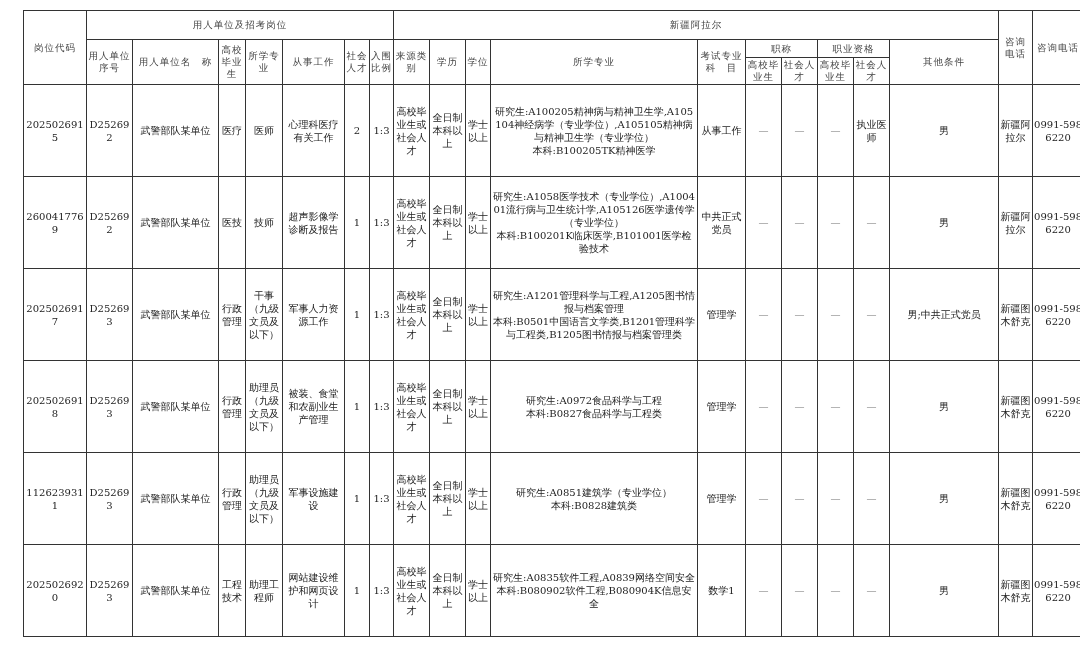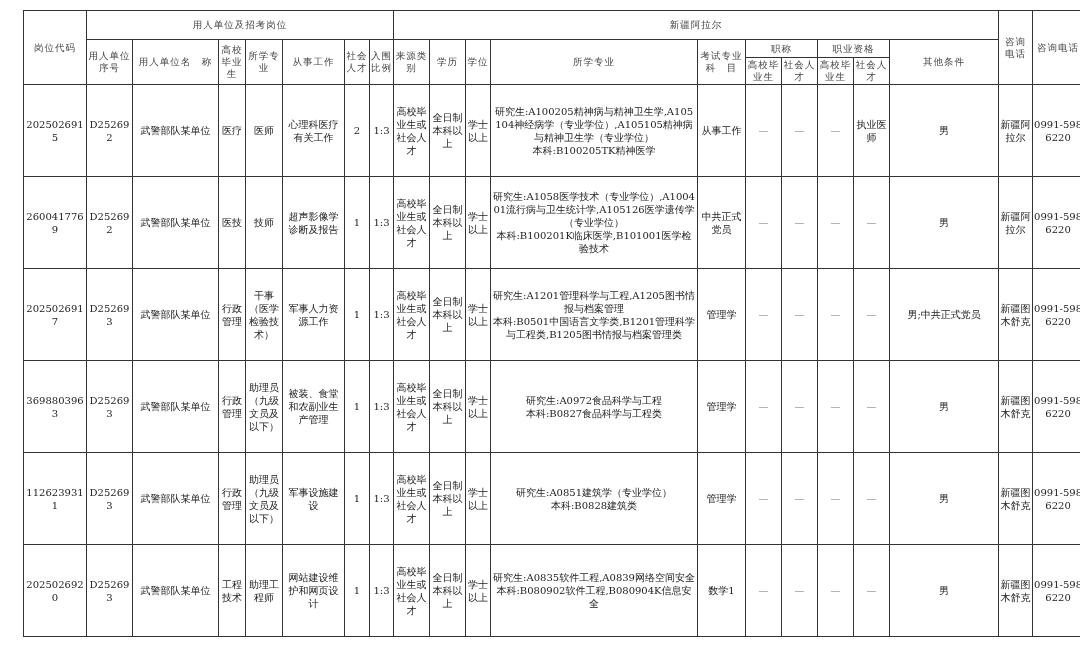--- a/index.html
+++ b/index.html
@@ -128,40 +128,40 @@
     <td class="left">男</td>
     <td>新疆阿拉尔</td>
     <td>0991-5986220</td>
   </tr>
 
   <tr class="data">
     <td class="code">2025026917</td>
     <td class="code">D252693</td>
     <td class="left">武警部队某单位</td>
     <td>行政管理</td>
-    <td>干事（医学检验技术）</td>
+    <td>干事（九级文员及以下）</td>
     <td class="left">军事人力资源工作</td>
     <td>1</td>
     <td>1:3</td>
     <td>高校毕业生或社会人才</td>
     <td>全日制本科以上</td>
     <td>学士以上</td>
     <td class="major">研究生:A1201管理科学与工程,A1205图书情报与档案管理<br>本科:B0501中国语言文学类,B1201管理科学与工程类,B1205图书情报与档案管理类</td>
     <td>管理学</td>
     <td class="dash">—</td>
     <td class="dash">—</td>
     <td class="dash">—</td>
     <td class="dash">—</td>
     <td class="left">男;中共正式党员</td>
     <td>新疆图木舒克</td>
     <td>0991-5986220</td>
   </tr>
 
   <tr class="data">
-    <td class="code">3698803963</td>
+    <td class="code">2025026918</td>
     <td class="code">D252693</td>
     <td class="left">武警部队某单位</td>
     <td>行政管理</td>
     <td>助理员（九级文员及以下）</td>
     <td class="left">被装、食堂和农副业生产管理</td>
     <td>1</td>
     <td>1:3</td>
     <td>高校毕业生或社会人才</td>
     <td>全日制本科以上</td>
     <td>学士以上</td>

